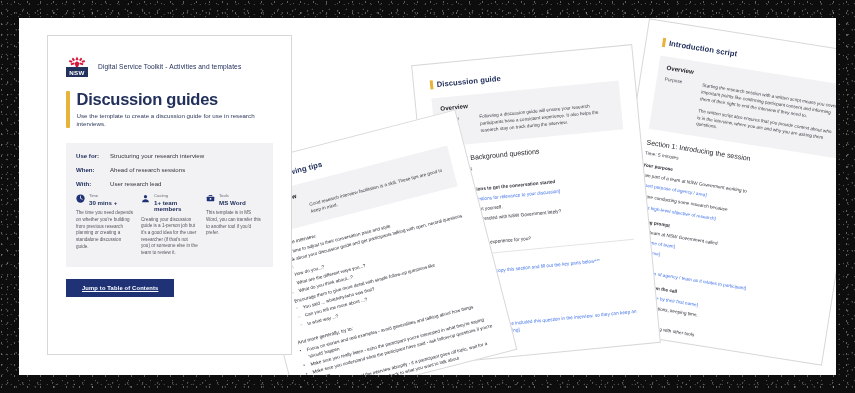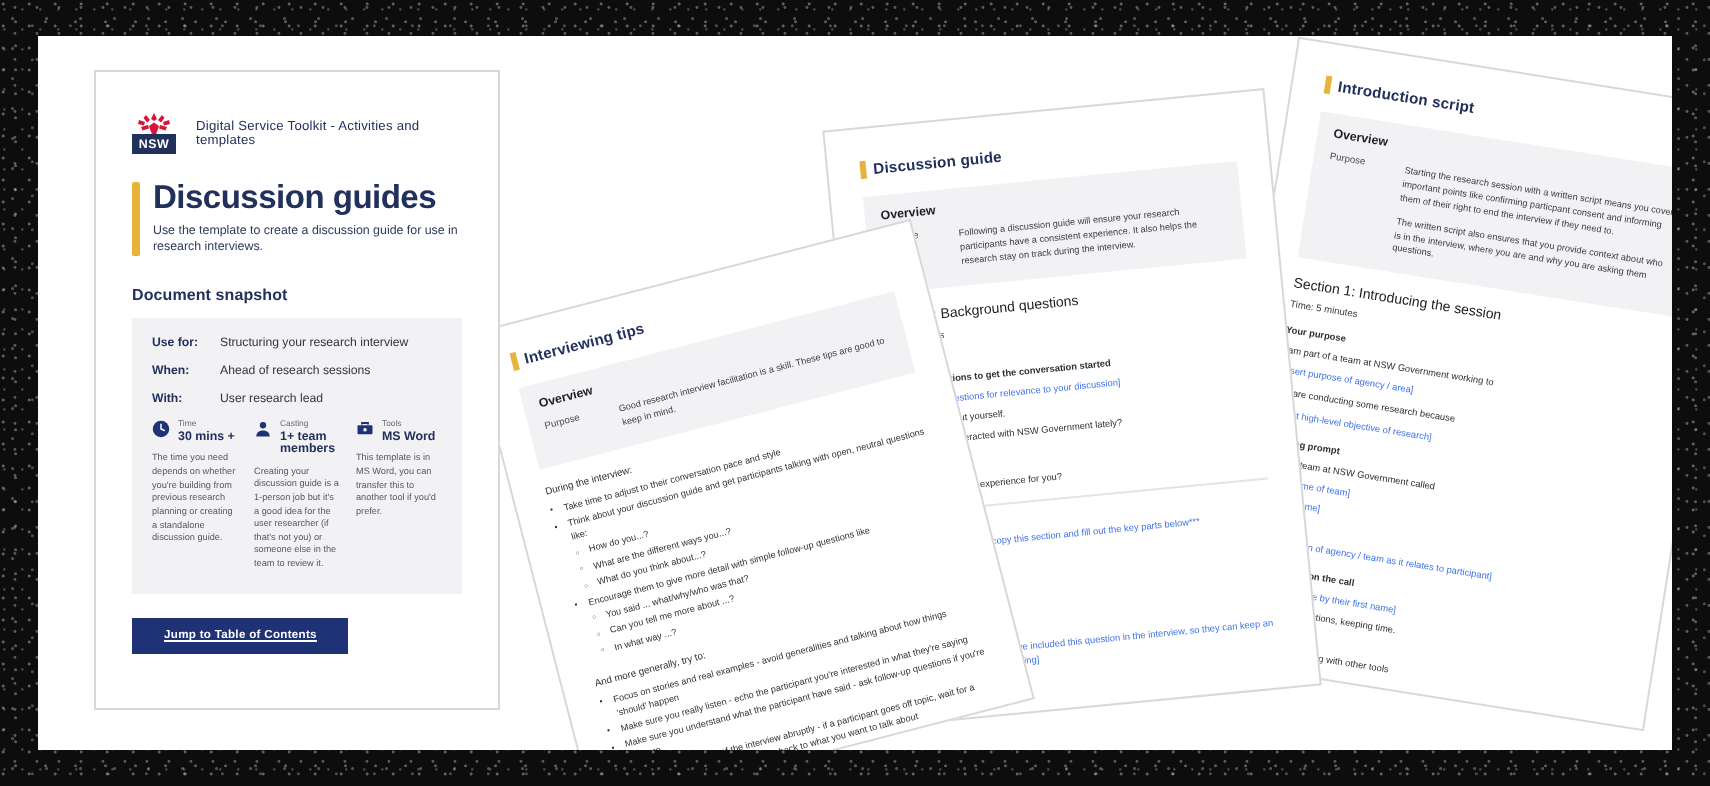--- a/index.html
+++ b/index.html
@@ -34,21 +34,21 @@
   .sheet {
     position:absolute;
     background:#fff;
     border:1px solid #d8d8d8;
     transform-origin:center center;
     overflow:hidden;
   }
 
   
   #doc1 {
-    left:28px; top:17px; width:203px; height:320px;
+    left:28px; top:17px; width:245px; height:320px;
     box-shadow:0 0 0 0 rgba(0,0,0,0);
     z-index:40;
   }
   #doc1 .inner { padding:20px 18px; }
   .d1-head { display:flex; align-items:center; gap:10px; margin-bottom:14px; }
   .nsw-logo { width:22px; height:21px; position:relative; flex:none; }
   .nsw-logo .wara { position:absolute; left:1px; top:0; width:20px; height:11px; }
   .nsw-logo .blk {
     position:absolute; left:0; bottom:0; width:22px; height:10px;
     background:#22305c; color:#fff; font-size:6.2px; font-weight:bold;
@@ -290,21 +290,20 @@
       </div>
 
       <div class="d1-title-wrap">
         <span class="gold-bar"></span>
         <div>
           <div class="d1-title">Discussion guides</div>
           <div class="d1-sub">Use the template to create a discussion guide for use in research interviews.</div>
         </div>
       </div>
 
-      <div class="d1-sec-h">Document snapshot</div>
 
       <div class="snapshot">
         <div class="snap-row">
           <span class="snap-k">Use for:</span>
           <span class="snap-v">Structuring your research interview</span>
         </div>
         <div class="snap-row">
           <span class="snap-k">When:</span>
           <span class="snap-v">Ahead of research sessions</span>
         </div>

